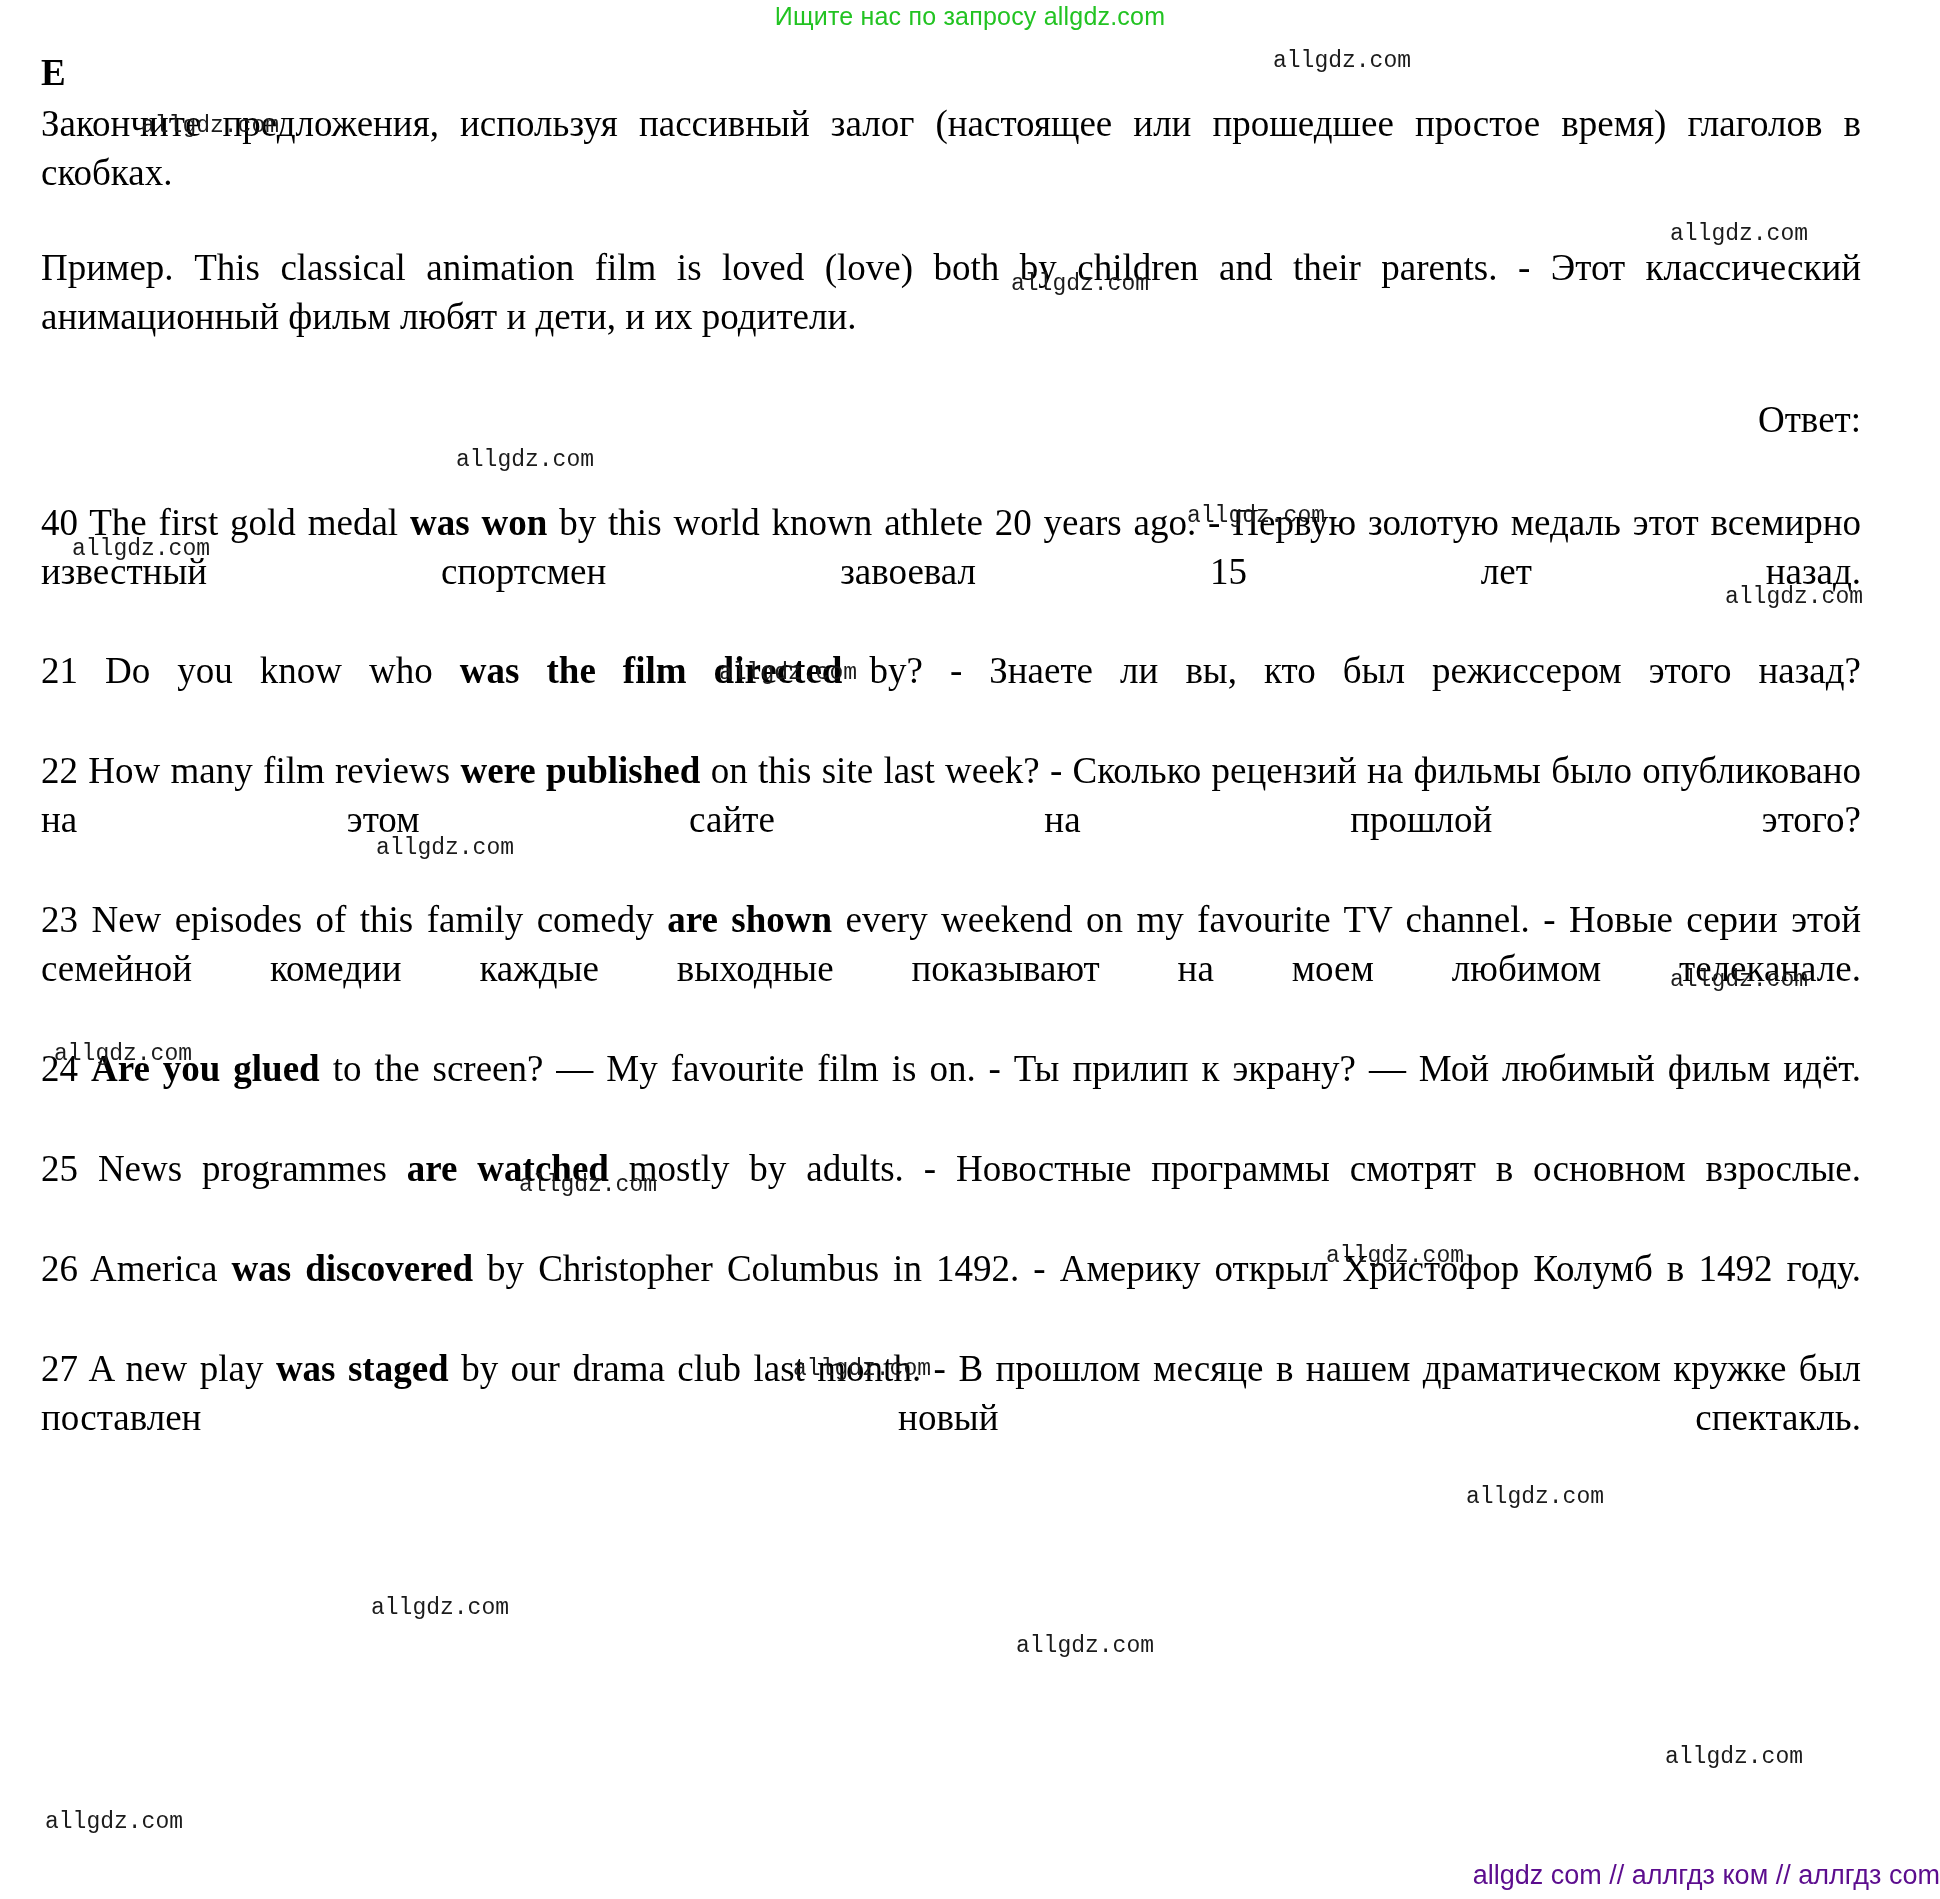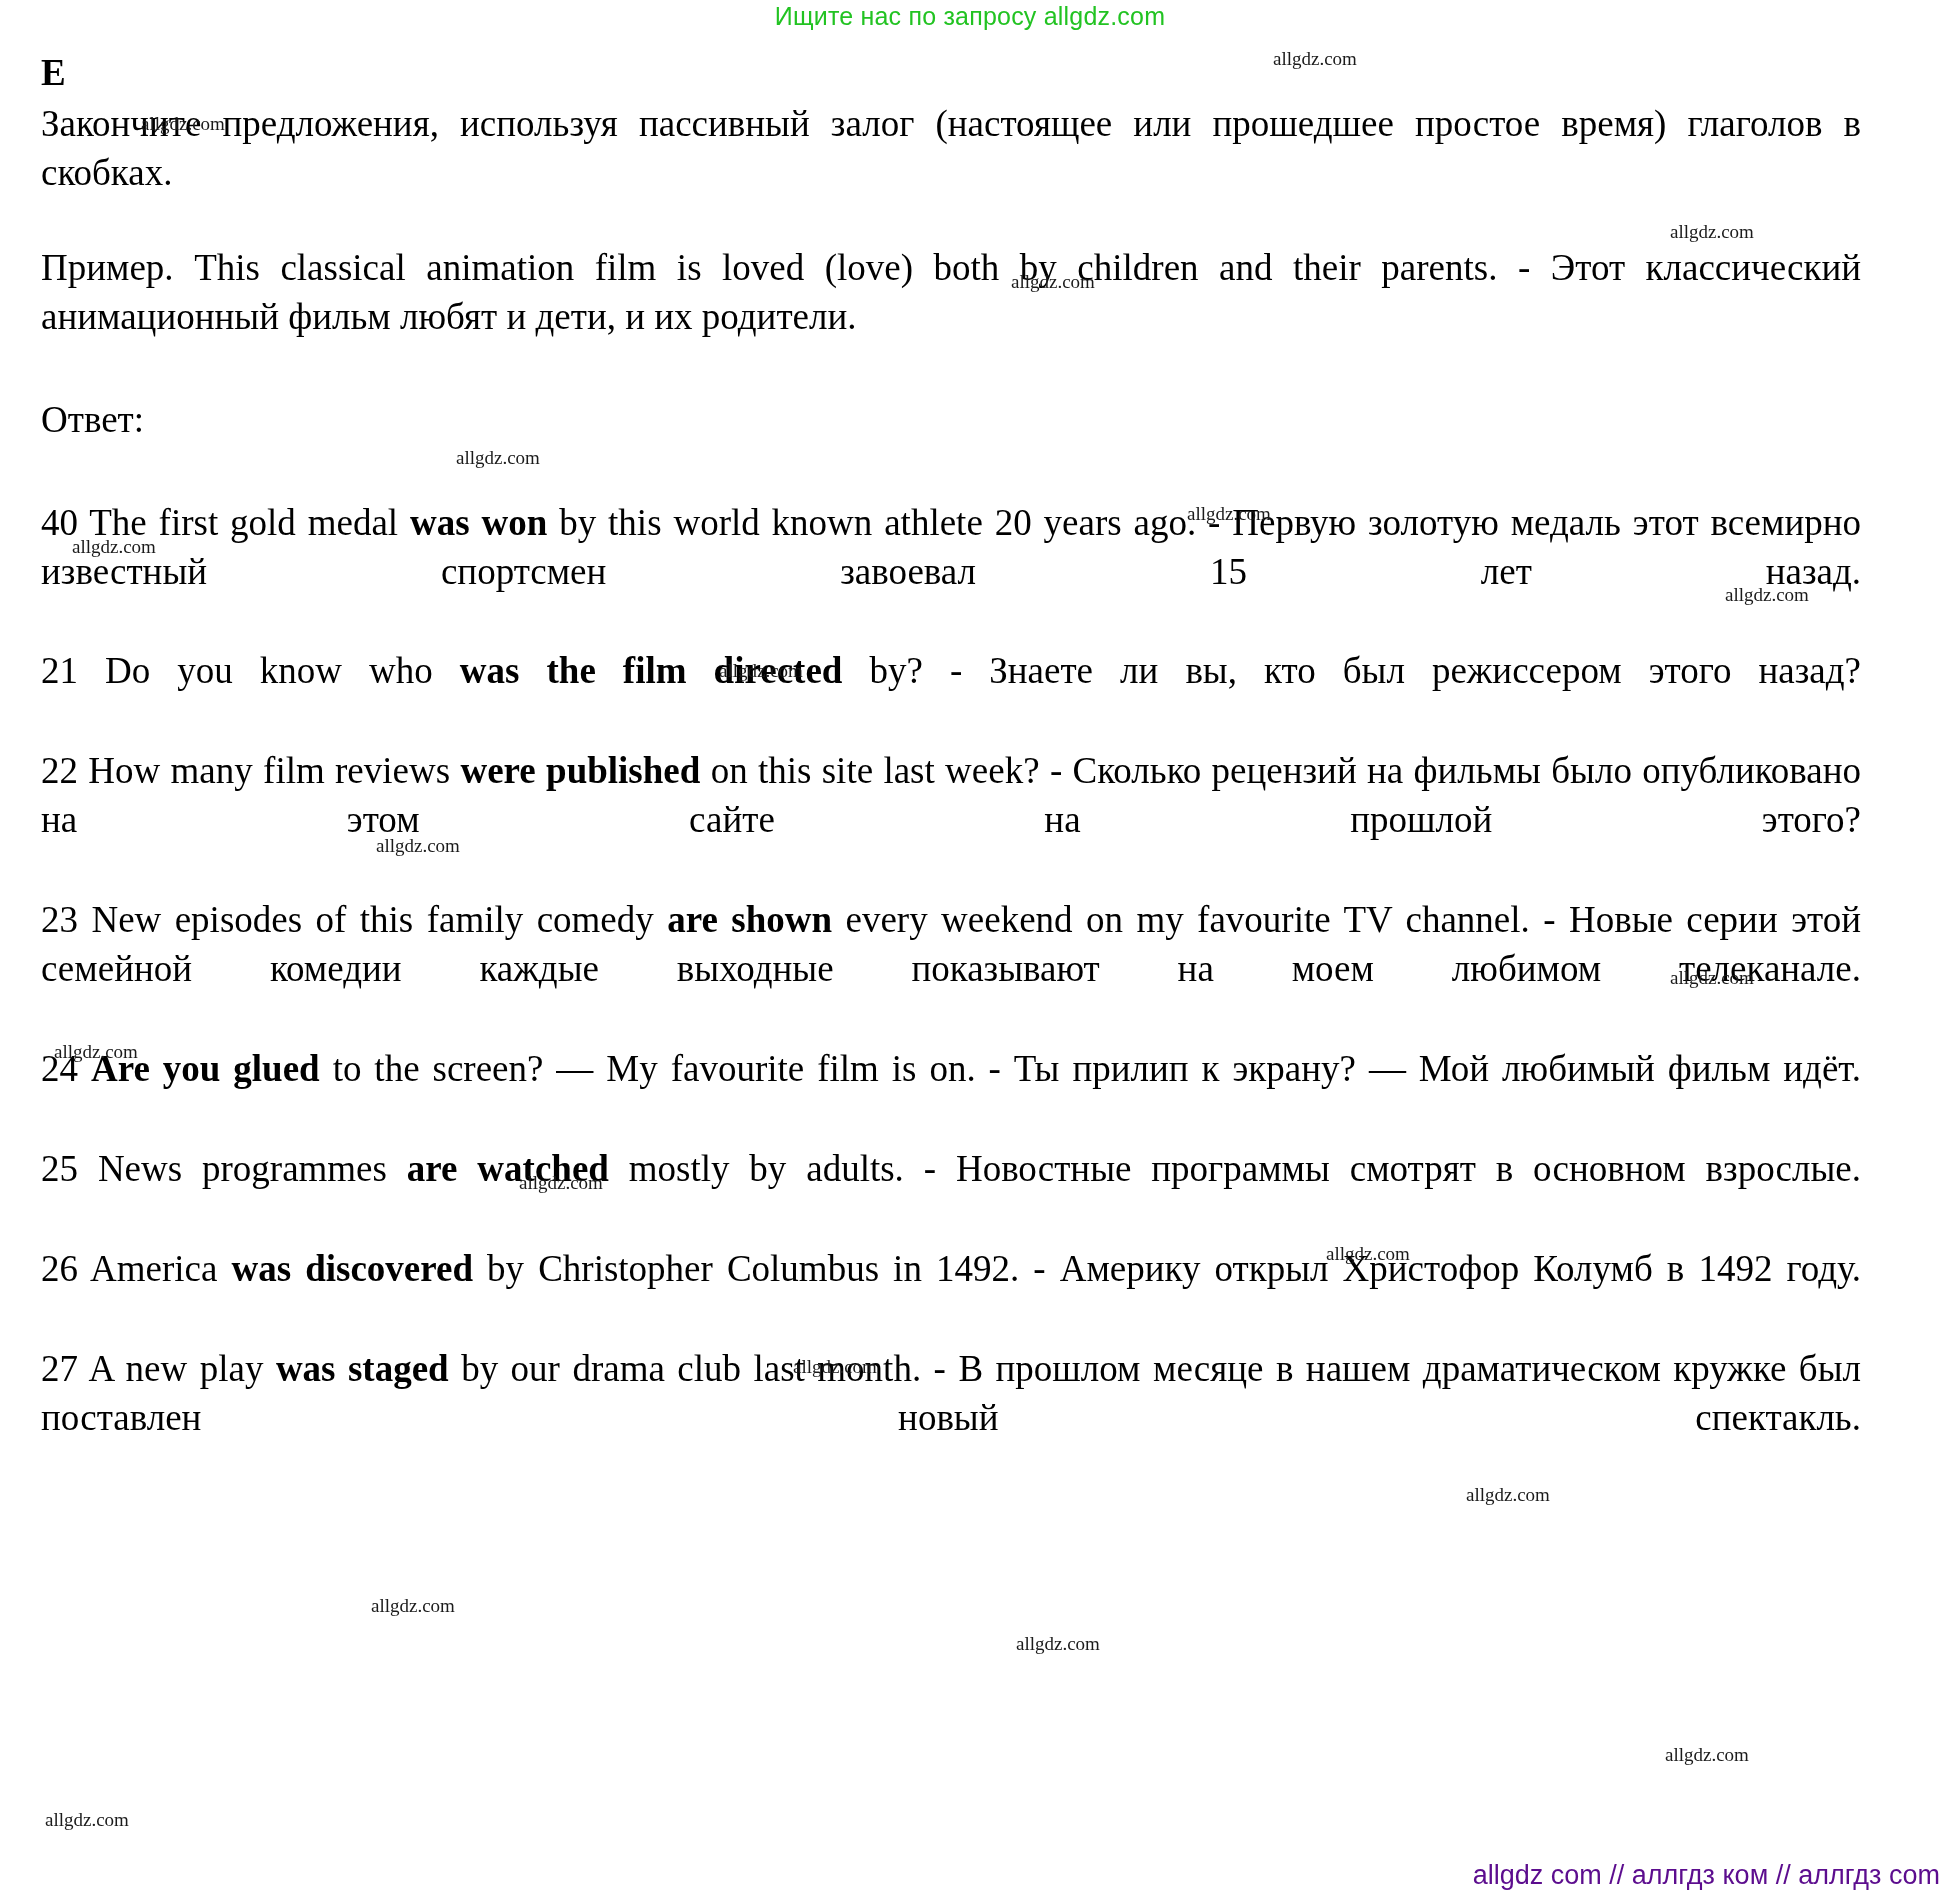--- a/index.html
+++ b/index.html
@@ -67,22 +67,22 @@
   .items .item::after {
     content: "";
     display: inline-block;
     width: 100%;
   }
   .items .item b { font-weight: bold; }
 
   
   .wm {
     position: absolute;
-    font-family: Liberation Serif, serif;
-    font-size: 19px;
+    font-family: Liberation Mono, monospace;
+    font-size: 23px;
     color: #1b1b1b;
     white-space: nowrap;
     pointer-events: none;
   }
 
   
   .footer {
     position: absolute;
     left: 0;
     bottom: 9.3px;
@@ -106,21 +106,21 @@
     <div class="letter-label">E</div>
 
     <p class="para">Закончите предложения, используя пассивный залог (настоящее или прошедшее простое время) глаголов в скобках.</p>
 
     <div class="spacer-md"></div>
 
     <p class="para"><span>Пример.</span> <span>This classical animation film is loved (love) both by children and their parents.</span> <span>-</span> <span>Этот классический анимационный фильм любят и дети, и их родители.</span></p>
 
     <div class="spacer-lg"></div>
 
-    <p class="para" style="text-align:left;">Ответ:</p>
+    <p class="para" style="text-align:right;">Ответ:</p>
 
     <div class="spacer-lg"></div>
 
     <div class="items">
 
       <p class="item"><span>40</span> <span>The first gold medal </span><b>was won</b><span> by this world known athlete 20 years ago.</span><span> - </span><span>Первую золотую медаль этот всемирно известный спортсмен завоевал 15 лет назад.</span></p>
 
       <p class="item"><span>21</span> <span>Do you know who </span><b>was the film directed</b><span> by?</span><span> - </span><span>Знаете ли вы, кто был режиссером этого назад?</span></p>
 
       <p class="item"><span>22</span> <span>How many film reviews </span><b>were published</b><span> on this site last week?</span><span> - </span><span>Сколько рецензий на фильмы было опубликовано на этом сайте на прошлой этого?</span></p>

